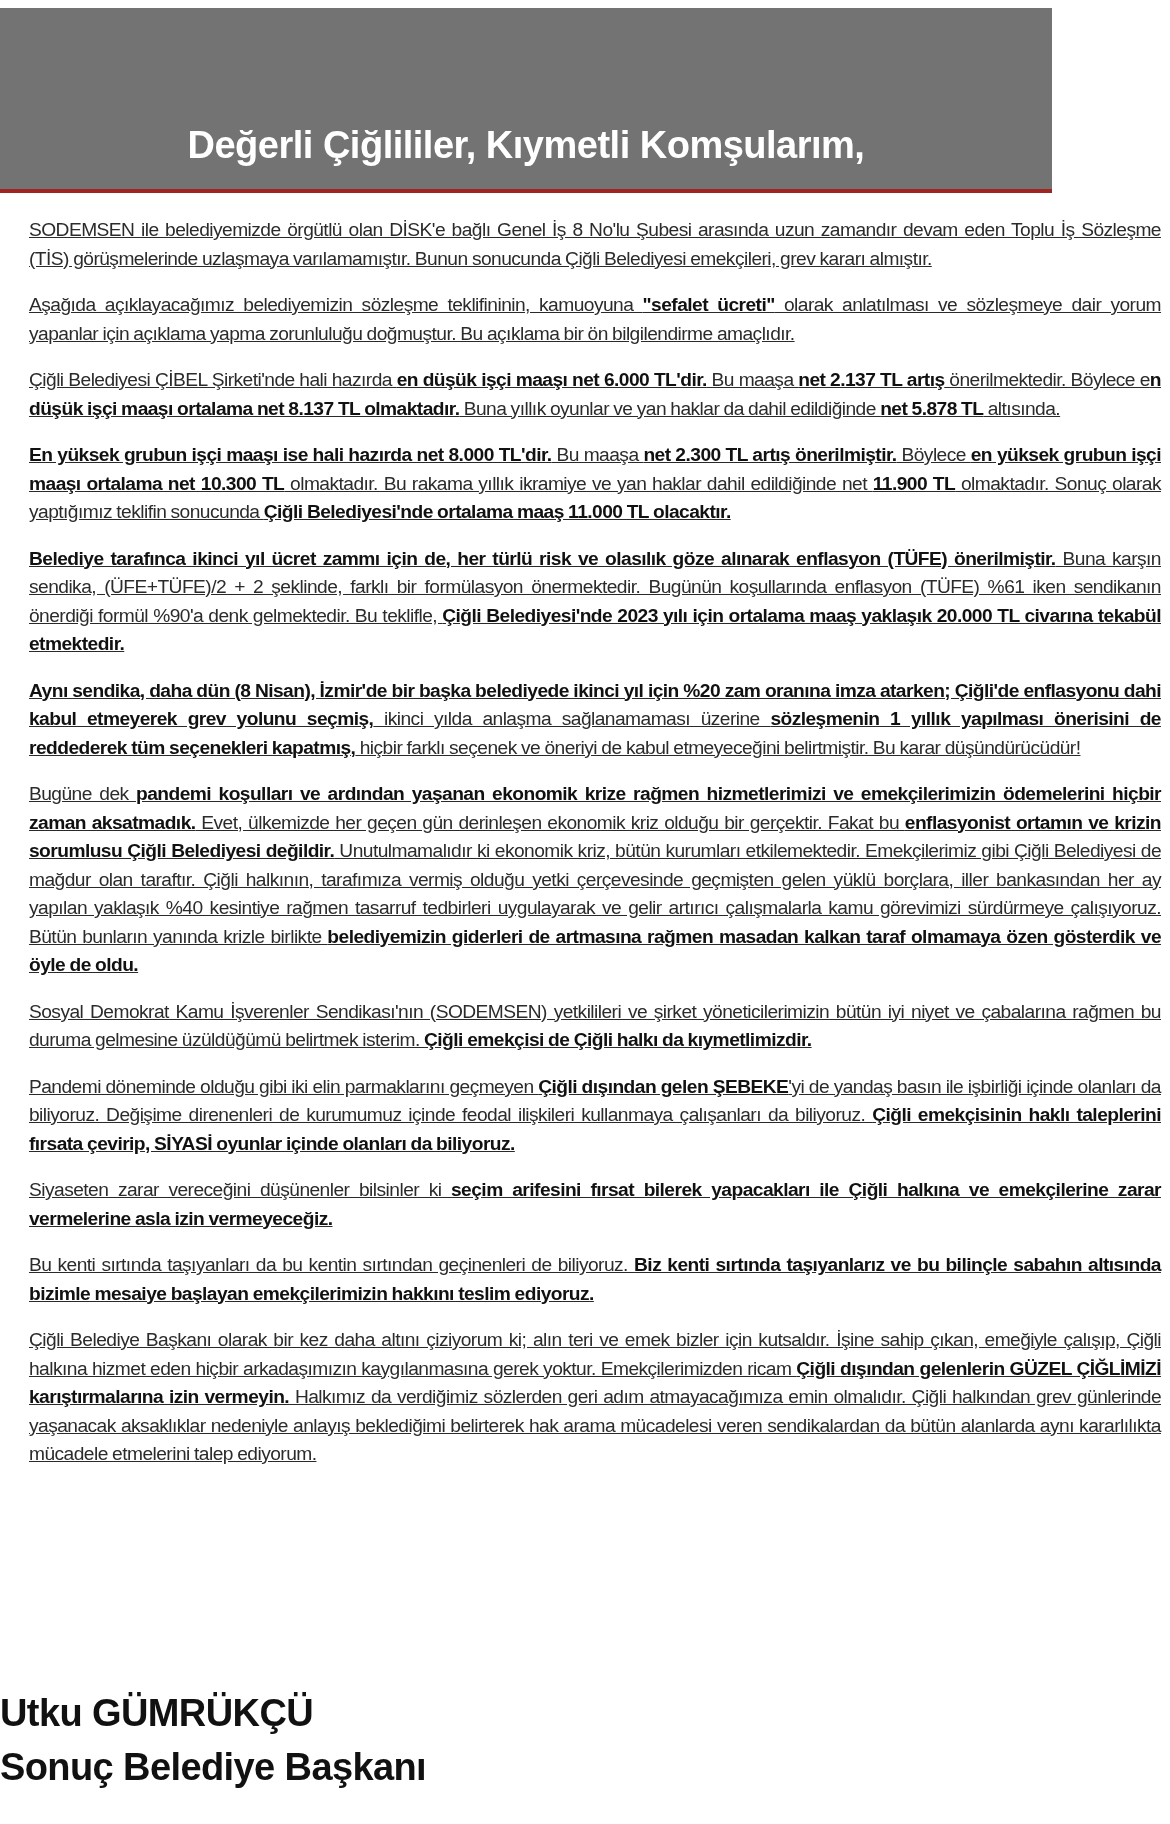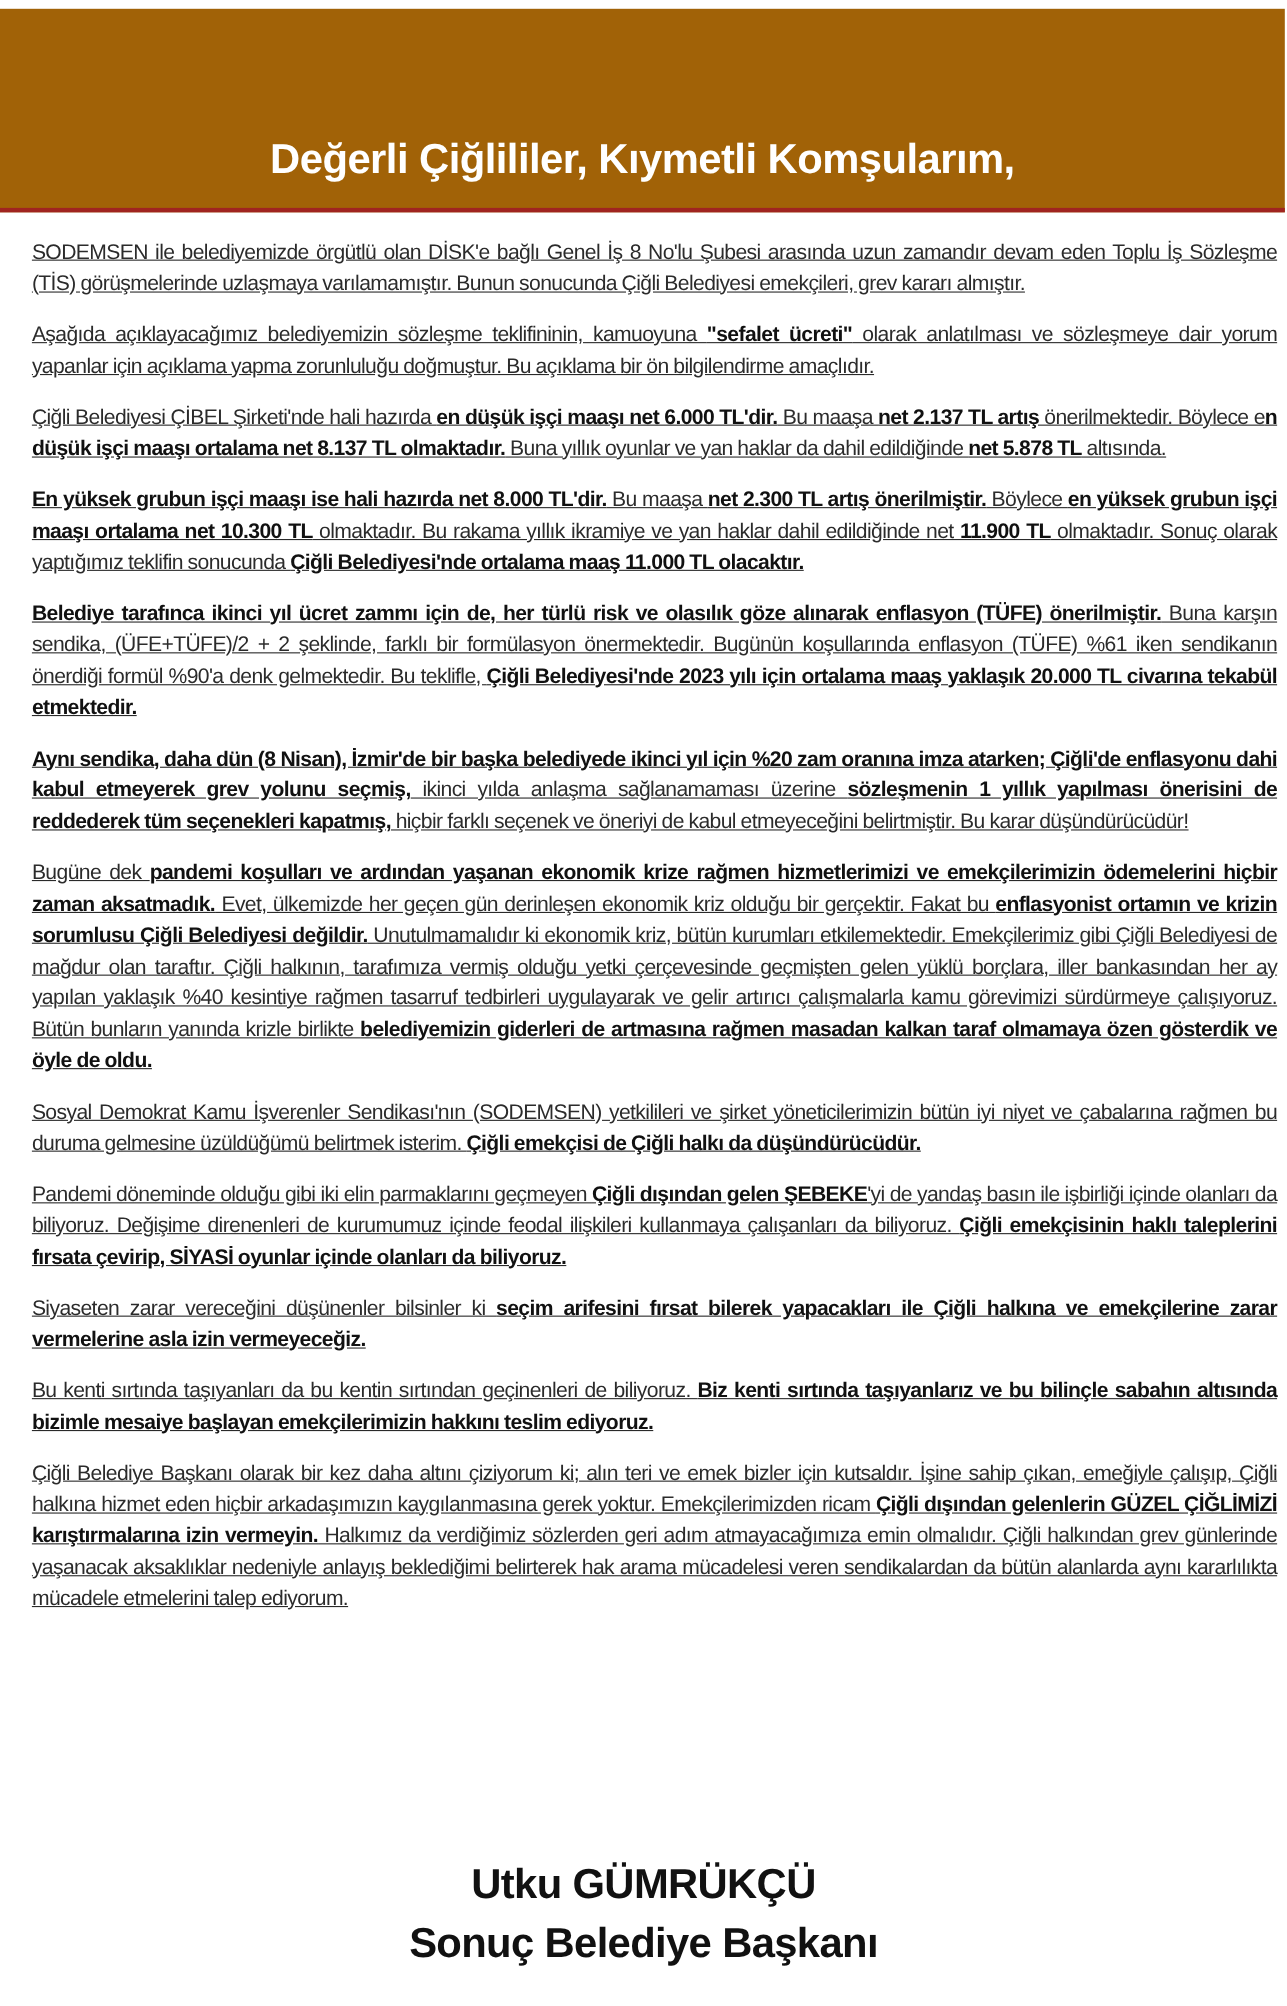--- a/index.html
+++ b/index.html
@@ -1,41 +1,41 @@
 <!DOCTYPE html>
 <html><head>
 <meta charset="utf-8">
 <style>
   html, body { margin: 0; padding: 0; background: #ffffff; }
   body { width: 1170px; height: 1824px; position: relative; overflow: hidden; font-family: "Liberation Sans", sans-serif; color: #2a2a2a; }
-  .banner { position: absolute; left: 0; top: 8px; width: 1168px; height: 185px; background: #a16207; }
+  .banner { position: absolute; left: 0; top: 8px; width: 1052px; height: 185px; background: #737373; }
   .banner .title { position: absolute; left: 0; right: 0; top: 116px; text-align: center; color: #ffffff; font-family: "Liberation Sans", sans-serif; font-weight: bold; font-size: 38px; letter-spacing: -0.5px; }
   .banner .shadow { position: absolute; left: 0; right: 0; bottom: 0; height: 4px; background: #a02420; }
   .content { position: absolute; left: 29px; width: 1132px; top: 216px; text-decoration: underline; }
   .para { margin: 0 0 18px 0; font-size: 19.2px; line-height: 28.5px; text-align: justify; letter-spacing: -0.55px; word-spacing: -0.5px; color: #2b2b2b; }
   .para b { color: #111111; font-weight: bold; }
-  .signature { position: absolute; left: 0; right: 0; top: 1686px; text-align: center; color: #111; font-weight: bold; font-size: 38px; line-height: 54px; letter-spacing: -0.6px; }
+  .signature { position: absolute; left: 0; right: 0; top: 1686px; color: #111; font-weight: bold; font-size: 38px; line-height: 54px; letter-spacing: -0.6px; }
 </style>
 </head>
 <body>
 
 <div class="banner">
   <div class="title">Değerli Çiğlililer, Kıymetli Komşularım,</div>
   <div class="shadow"></div>
 </div>
 
 <div class="content" id="content">
     <p class="para"><span>SODEMSEN ile belediyemizde örgütlü olan DİSK'e bağlı  Genel İş 8 No'lu Şubesi arasında uzun zamandır devam eden Toplu İş Sözleşme (TİS) görüşmelerinde uzlaşmaya varılamamıştır. Bunun sonucunda Çiğli Belediyesi emekçileri, grev kararı almıştır.</span></p>
     <p class="para"><span>Aşağıda açıklayacağımız belediyemizin sözleşme teklifininin, kamuoyuna </span><b>"sefalet ücreti"</b><span> olarak anlatılması ve sözleşmeye dair yorum yapanlar için açıklama yapma zorunluluğu doğmuştur. Bu açıklama bir ön bilgilendirme amaçlıdır.</span></p>
     <p class="para"><span>Çiğli Belediyesi ÇİBEL Şirketi'nde hali hazırda </span><b>en düşük işçi maaşı net 6.000 TL'dir.</b><span> Bu maaşa </span><b>net 2.137 TL artış</b><span> önerilmektedir. Böylece e</span><b>n düşük işçi maaşı ortalama net 8.137 TL olmaktadır.</b><span> Buna yıllık oyunlar ve yan haklar da dahil edildiğinde </span><b>net 5.878 TL</b><span> altısında.</span></p>
     <p class="para"><b>En yüksek grubun işçi maaşı ise hali hazırda net 8.000 TL'dir.</b><span> Bu maaşa </span><b>net 2.300 TL artış önerilmiştir.</b><span> Böylece </span><b>en yüksek grubun işçi maaşı ortalama net 10.300 TL</b><span> olmaktadır. Bu rakama yıllık ikramiye ve yan haklar dahil edildiğinde net </span><b>11.900 TL</b><span> olmaktadır. Sonuç olarak yaptığımız teklifin sonucunda </span><b>Çiğli Belediyesi'nde ortalama maaş 11.000 TL olacaktır.</b></p>
     <p class="para"><b>Belediye tarafınca ikinci yıl ücret zammı için de, her türlü risk ve olasılık göze alınarak enflasyon (TÜFE) önerilmiştir.</b><span> Buna karşın sendika, (ÜFE+TÜFE)/2 + 2 şeklinde, farklı bir formülasyon önermektedir. Bugünün koşullarında enflasyon (TÜFE) %61 iken sendikanın önerdiği formül %90'a denk gelmektedir. Bu teklifle, </span><b>Çiğli Belediyesi'nde 2023 yılı için ortalama maaş yaklaşık 20.000 TL civarına tekabül etmektedir.</b></p>
     <p class="para"><b>Aynı sendika, daha dün (8 Nisan), İzmir'de bir başka belediyede ikinci yıl için %20 zam oranına imza atarken; Çiğli'de enflasyonu dahi kabul etmeyerek grev yolunu seçmiş,</b><span> ikinci yılda anlaşma sağlanamaması üzerine </span><b>sözleşmenin 1 yıllık yapılması önerisini de reddederek tüm seçenekleri kapatmış,</b><span> hiçbir farklı seçenek ve öneriyi de kabul etmeyeceğini belirtmiştir. Bu karar düşündürücüdür!</span></p>
     <p class="para"><span>Bugüne dek </span><b>pandemi koşulları ve ardından yaşanan ekonomik krize rağmen hizmetlerimizi ve emekçilerimizin ödemelerini hiçbir zaman aksatmadık.</b><span> Evet, ülkemizde her geçen gün derinleşen ekonomik kriz olduğu bir gerçektir. Fakat bu </span><b>enflasyonist ortamın ve krizin sorumlusu Çiğli Belediyesi değildir.</b><span> Unutulmamalıdır ki ekonomik kriz, bütün kurumları  etkilemektedir. Emekçilerimiz gibi Çiğli Belediyesi de mağdur olan taraftır. Çiğli halkının, tarafımıza vermiş olduğu yetki çerçevesinde geçmişten gelen yüklü borçlara, iller bankasından her ay yapılan yaklaşık %40 kesintiye rağmen tasarruf tedbirleri uygulayarak ve gelir artırıcı çalışmalarla kamu görevimizi sürdürmeye çalışıyoruz. Bütün bunların yanında krizle birlikte </span><b>belediyemizin giderleri de artmasına rağmen masadan kalkan taraf olmamaya özen gösterdik ve öyle de oldu.</b></p>
-    <p class="para"><span>Sosyal Demokrat Kamu İşverenler Sendikası'nın (SODEMSEN) yetkilileri ve şirket yöneticilerimizin bütün iyi niyet ve çabalarına rağmen bu duruma gelmesine üzüldüğümü belirtmek isterim. </span><b>Çiğli emekçisi de Çiğli halkı da düşündürücüdür.</b></p>
+    <p class="para"><span>Sosyal Demokrat Kamu İşverenler Sendikası'nın (SODEMSEN) yetkilileri ve şirket yöneticilerimizin bütün iyi niyet ve çabalarına rağmen bu duruma gelmesine üzüldüğümü belirtmek isterim. </span><b>Çiğli emekçisi de Çiğli halkı da kıymetlimizdir.</b></p>
     <p class="para"><span>Pandemi döneminde olduğu gibi iki elin parmaklarını geçmeyen </span><b>Çiğli dışından gelen ŞEBEKE</b><span>'yi de yandaş basın ile işbirliği içinde olanları da biliyoruz. Değişime direnenleri de kurumumuz içinde feodal ilişkileri kullanmaya çalışanları da biliyoruz. </span><b>Çiğli emekçisinin haklı taleplerini fırsata çevirip, SİYASİ oyunlar içinde olanları da biliyoruz.</b></p>
     <p class="para"><span>Siyaseten zarar vereceğini düşünenler bilsinler ki </span><b>seçim arifesini fırsat bilerek yapacakları ile Çiğli halkına ve emekçilerine zarar vermelerine asla izin vermeyeceğiz.</b></p>
     <p class="para"><span>Bu kenti sırtında taşıyanları da bu kentin sırtından geçinenleri de biliyoruz. </span><b>Biz kenti sırtında taşıyanlarız ve bu bilinçle sabahın altısında bizimle mesaiye başlayan emekçilerimizin hakkını teslim ediyoruz.</b></p>
     <p class="para"><span>Çiğli Belediye Başkanı olarak bir kez daha altını çiziyorum ki; alın teri ve emek bizler için kutsaldır. İşine sahip çıkan, emeğiyle çalışıp, Çiğli halkına hizmet eden hiçbir arkadaşımızın kaygılanmasına gerek yoktur. Emekçilerimizden ricam </span><b>Çiğli dışından gelenlerin GÜZEL ÇİĞLİMİZİ karıştırmalarına izin vermeyin.</b><span> Halkımız da verdiğimiz sözlerden geri adım atmayacağımıza emin olmalıdır.  Çiğli halkından grev günlerinde yaşanacak aksaklıklar nedeniyle anlayış beklediğimi belirterek hak arama mücadelesi veren sendikalardan da bütün alanlarda aynı kararlılıkta mücadele etmelerini talep ediyorum.</span></p>
   </div>
 
 <div class="signature">
   <div>Utku GÜMRÜKÇÜ</div>
   <div>Sonuç Belediye Başkanı</div>
 </div>

